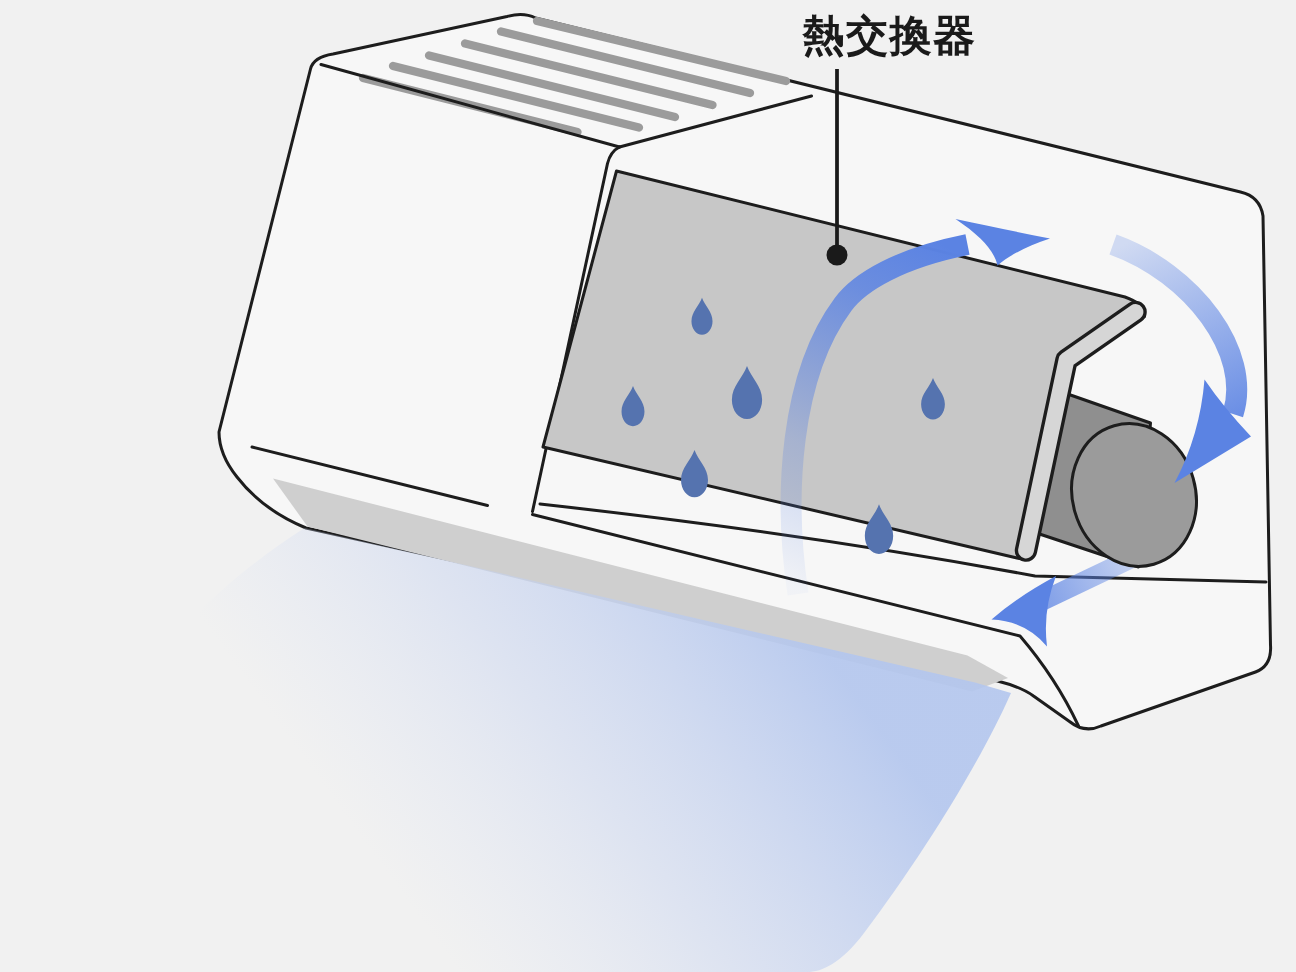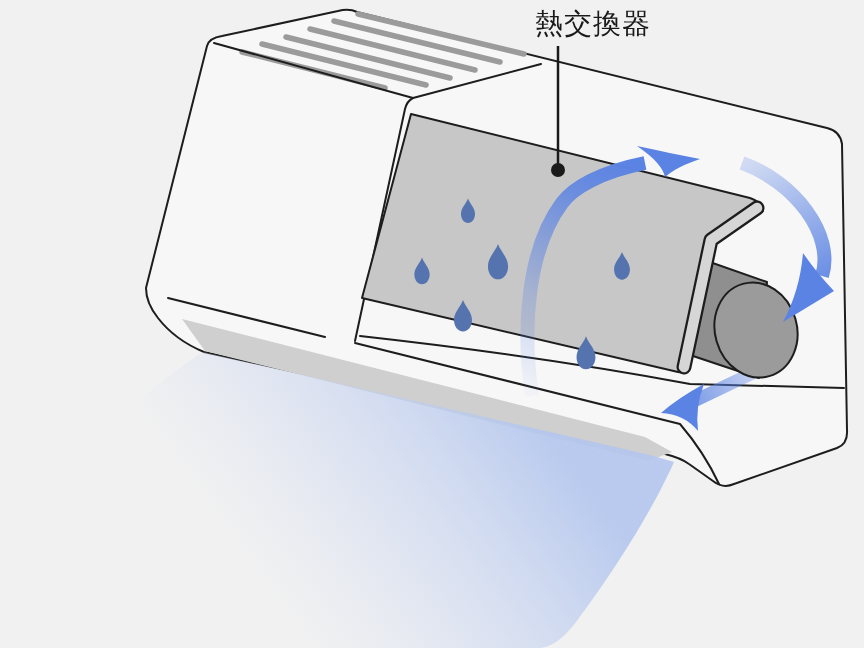--- a/index.html
+++ b/index.html
@@ -1,17 +1,17 @@
 <!DOCTYPE html>
 <html><head>
 <meta charset="utf-8">
 <style>
   html,body{margin:0;padding:0;background:#f1f1f1;}
   .stage{width:864px;height:648px;position:relative;overflow:hidden;
-         font-family:"DejaVu Sans","Liberation Sans",sans-serif;}
+         font-family:"DejaVu Sans","Liberation Sans",sans-serif;font-weight:bold;}
   svg{display:block;}
   text.hx-label{font-family:"DejaVu Sans","Liberation Sans",sans-serif;
                 font-size:28px;fill:#1a1a1a;letter-spacing:1px;}
 </style>
 </head>
 <body>
 
 <div class="stage">
 <svg width="864" height="648" viewBox="0 0 864 648">
   <defs>

